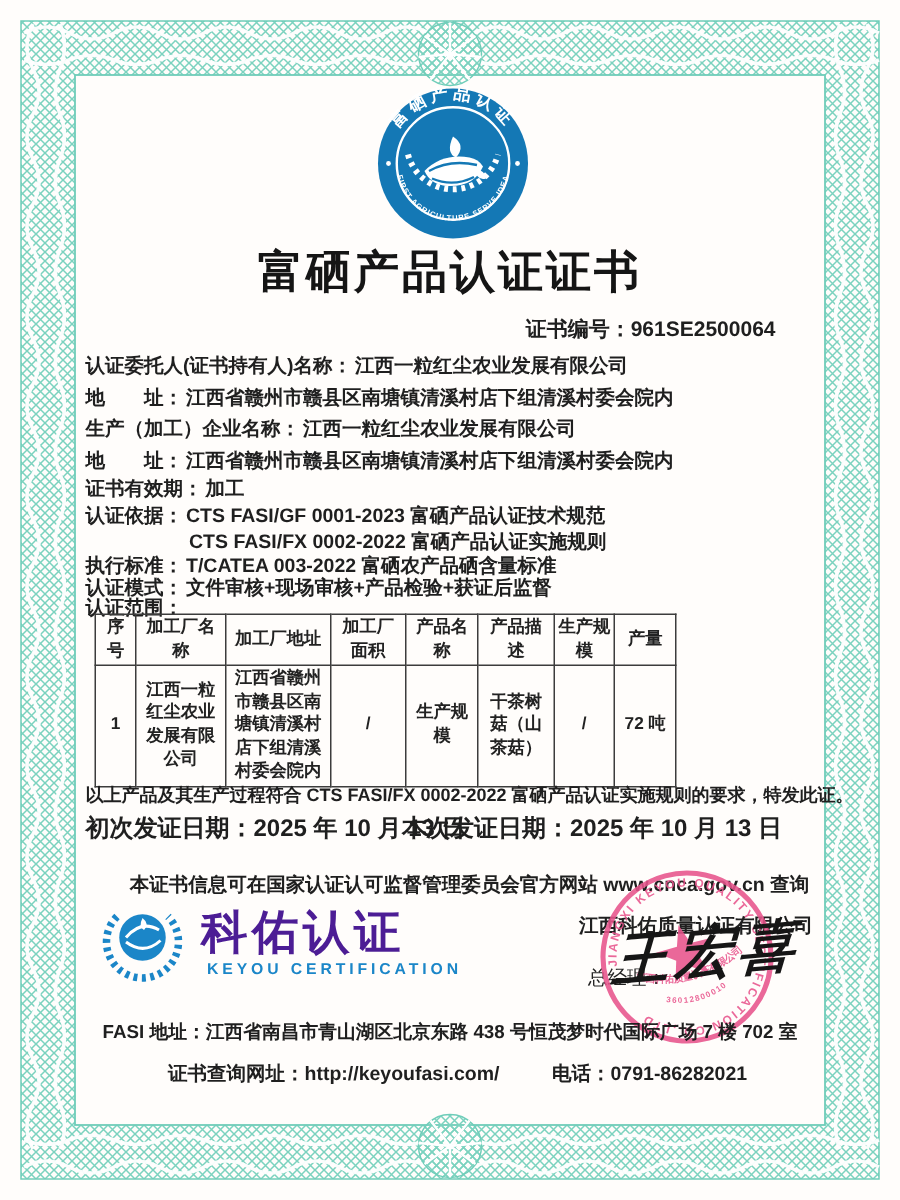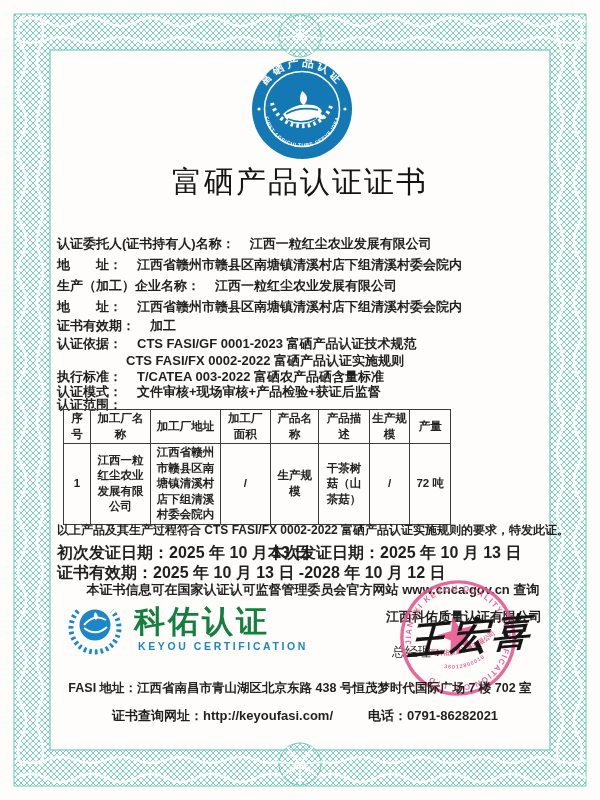--- a/index.html
+++ b/index.html
@@ -7,41 +7,41 @@
     position:relative;width:600px;height:800px;margin:0 auto;
     background:#fffdfb;overflow:hidden;
     font-family:"Liberation Sans","DejaVu Sans",sans-serif;
     color:#1f1f1f;
   }
   .abs{position:absolute;line-height:1.25;}
   .frame-svg{position:absolute;left:0;top:0;}
   .seal-top{position:absolute;left:250px;top:57px;width:104px;height:104px;}
   .title{
     left:0;top:163px;width:600px;text-align:center;
-    font-size:30px;font-weight:400;letter-spacing:2px;color:#151515;
+    font-size:30px;font-weight:700;letter-spacing:2px;color:#151515;
   }
   .certno{left:0;top:211px;width:517px;text-align:right;font-size:14px;font-weight:700;}
   .field{left:57px;width:488px;font-size:13px;font-weight:700;white-space:nowrap;}
-  .field .lbl{margin-right:15px;}
+  .field .lbl{margin-right:2px;}
   .indent{padding-left:69px;}
   table.scope{
     position:absolute;left:63px;top:409px;width:388px;
     border-collapse:collapse;table-layout:fixed;
   }
   table.scope th,table.scope td{
     border:1px solid #3c3c3c;text-align:center;vertical-align:middle;
     font-size:11.5px;font-weight:700;padding:1px 2px;line-height:1.35;color:#222;
   }
   table.scope th{height:28px;}
   table.scope td{height:70px;}
   .statement{left:57px;top:523px;width:500px;font-size:12px;font-weight:700;white-space:nowrap;}
   .dates{font-size:16px;font-weight:700;white-space:nowrap;}
   .note{left:0;top:582px;width:600px;text-align:center;font-size:13px;font-weight:700;margin-left:13px;}
   .keyou-emblem{position:absolute;left:66px;top:599px;width:58px;height:58px;}
-  .keyou-cn{left:134px;top:603px;font-size:31px;font-weight:800;color:#15803d;letter-spacing:3px;}
+  .keyou-cn{left:134px;top:603px;font-size:31px;font-weight:800;color:#4c1d95;letter-spacing:3px;}
   .keyou-en{left:138px;top:640px;font-size:10.5px;font-weight:700;color:#1b86c8;letter-spacing:2.6px;text-align:right;}
   .issuer-name{left:386px;top:609px;font-size:13px;font-weight:700;}
   .mgr{left:382px;top:644px;font-size:13px;font-weight:400;margin-left:10px;}
   .stamp{position:absolute;left:396px;top:576px;width:124px;height:124px;}
   .signature{
     left:408px;top:613px;font-size:38px;font-weight:700;color:#161616;
     transform:rotate(-5deg) skewX(-8deg);letter-spacing:4px;
     font-style:italic;
   }
   .addr{left:0;top:681px;width:600px;text-align:center;font-size:12.5px;font-weight:700;}
@@ -104,20 +104,23 @@
     <g>
       <path d="M52 34 q9 6 2 14 q-7 -3 -2 -14 Z" fill="#ffffff"></path>
       <path d="M33 57 q12 -12 30 -9 q6 1 9 6 q-6 14 -24 13 q-11 -1 -15 -10 Z" fill="#ffffff"></path>
       <path d="M36 57 q14 -8 32 -4 M38 62 q14 6 28 -1" stroke="#1478b5" stroke-width="1.6" fill="none"></path>
       <path d="M66 55 q8 2 8 7 q-6 2 -8 -7 Z" fill="#ffffff"></path>
     </g>
   </svg>
 
   <div class="abs title">富硒产品认证证书</div>
 
+  <div class="abs certno">
+    <span>证书编号：</span><span>961SE2500064</span>
+  </div>
 
   <div class="abs field" style="top:236px"><span class="lbl">认证委托人(证书持有人)名称：</span><span>江西一粒红尘农业发展有限公司</span></div>
   <div class="abs field" style="top:257px"><span class="lbl">地　　址：</span><span>江西省赣州市赣县区南塘镇清溪村店下组清溪村委会院内</span></div>
   <div class="abs field" style="top:278px"><span class="lbl">生产（加工）企业名称：</span><span>江西一粒红尘农业发展有限公司</span></div>
   <div class="abs field" style="top:299px"><span class="lbl">地　　址：</span><span>江西省赣州市赣县区南塘镇清溪村店下组清溪村委会院内</span></div>
   <div class="abs field" style="top:318px"><span class="lbl">证书有效期：</span><span>加工</span></div>
   <div class="abs field" style="top:336px"><span class="lbl">认证依据：</span><span>CTS FASI/GF 0001-2023 富硒产品认证技术规范</span></div>
   <div class="abs field indent" style="top:353px"><span>CTS FASI/FX 0002-2022 富硒产品认证实施规则</span></div>
   <div class="abs field" style="top:369px"><span class="lbl">执行标准：</span><span>T/CATEA 003-2022 富硒农产品硒含量标准</span></div>
   <div class="abs field" style="top:384px"><span class="lbl">认证模式：</span><span>文件审核+现场审核+产品检验+获证后监督</span></div>
@@ -159,23 +162,20 @@
     </table>
 
   <div class="abs statement">以上产品及其生产过程符合 CTS FASI/FX 0002-2022 富硒产品认证实施规则的要求，特发此证。</div>
 
   <div class="abs dates" style="left:57px;top:543px">
     <span>初次发证日期：</span><span>2025 年 10 月 13 日</span>
   </div>
   <div class="abs dates" style="left:268px;top:543px">
     <span>本次发证日期：</span><span>2025 年 10 月 13 日</span>
   </div>
-  <div class="abs dates" style="left:57px;top:563px">
-    <span>证书有效期：</span><span>2025 年 10 月 13 日 -2028 年 10 月 12 日</span>
-  </div>
 
   <div class="abs note">本证书信息可在国家认证认可监督管理委员会官方网站 www.cnca.gov.cn 查询</div>
 
   <svg class="keyou-emblem" viewBox="0 0 58 58">
     <path d="M12 12 A24 24 0 1 0 46 12" fill="none" stroke="#1b86c8" stroke-width="5" stroke-dasharray="2.6 3"></path>
     <circle cx="29" cy="26" r="15.5" fill="#1b86c8"></circle>
     <path d="M18 26 q10 -12 22 -5 M18 29 q12 9 23 -1" stroke="#ffffff" stroke-width="2" fill="none"></path>
     <path d="M29 13 q5 4 1 8 q-4 -2 -1 -8 Z" fill="#ffffff"></path>
   </svg>
   <div class="abs keyou-cn">科佑认证</div>

